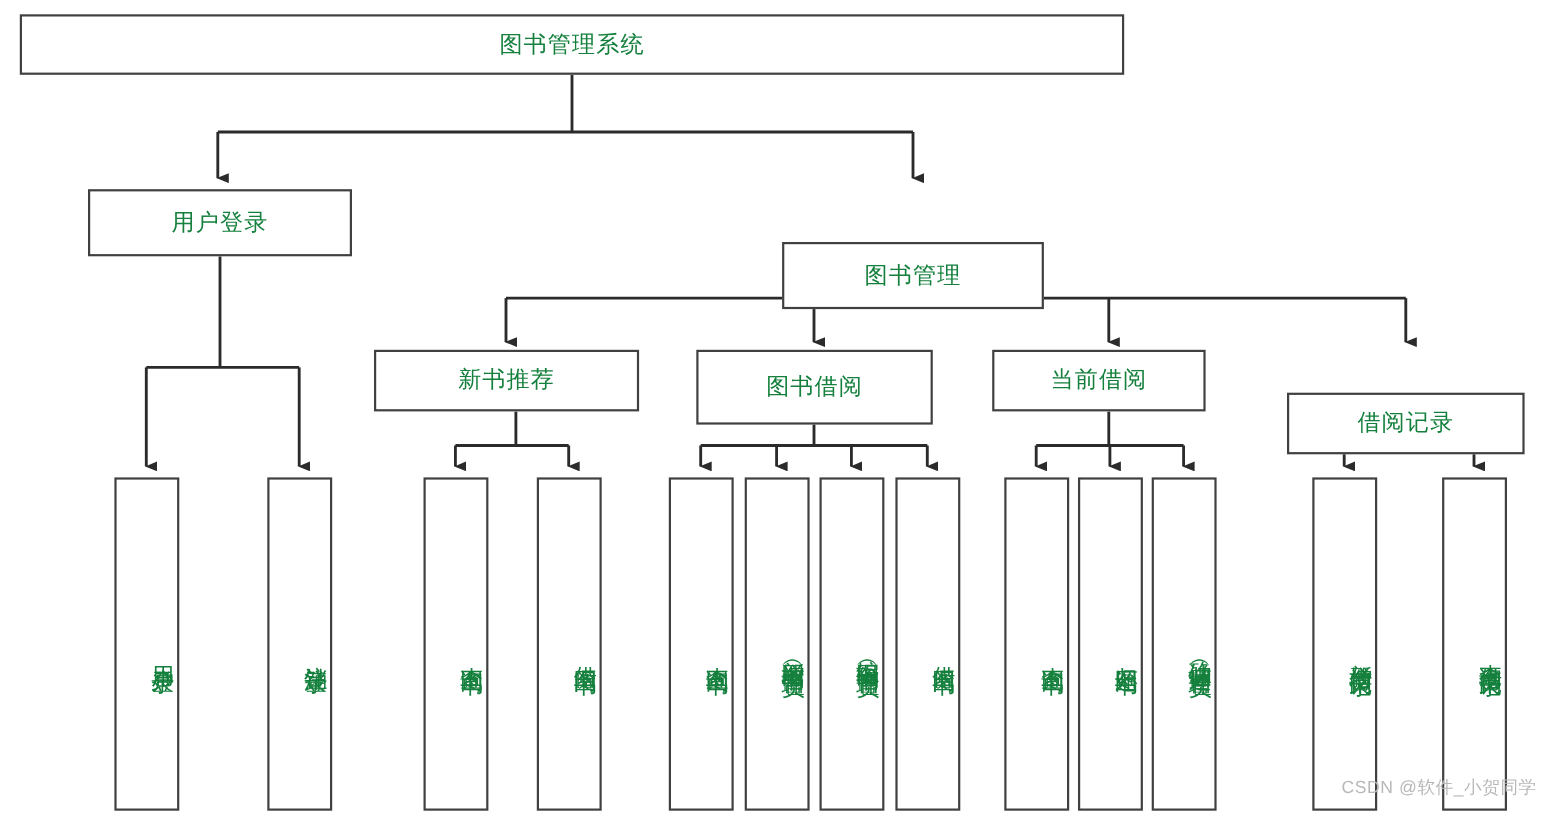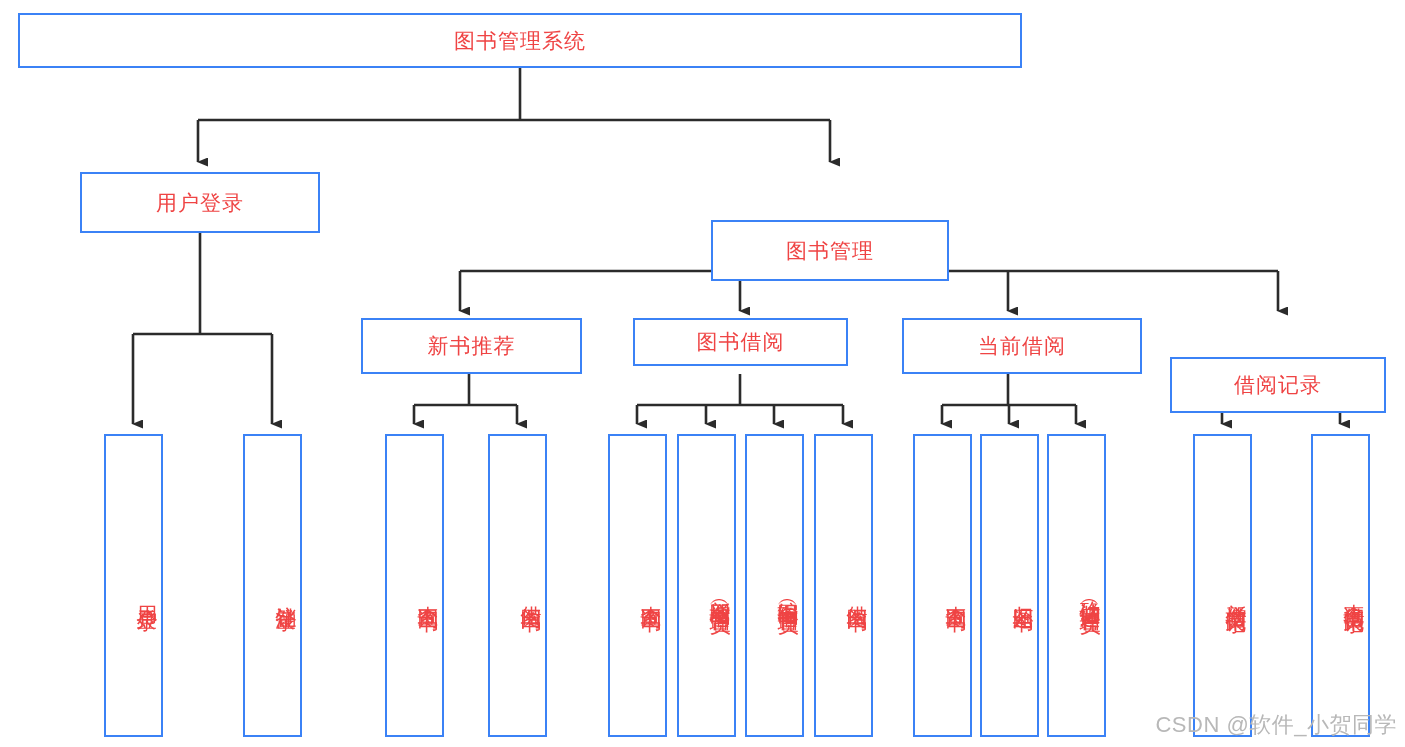--- a/index.html
+++ b/index.html
@@ -23,25 +23,25 @@
     left: 0;
     top: 0;
     width: 1405px;
     height: 747px;
     pointer-events: none;
   }
   .node {
     position: absolute;
     box-sizing: border-box;
     background: #ffffff;
-    border: 2px solid #3b82f6;
+    border: 2px solid #404040;
     display: flex;
     align-items: center;
     justify-content: center;
-    color: #ef4444;
+    color: #15803d;
     z-index: 2;
   }
   .node.horiz {
     font-size: 21px;
     letter-spacing: 1px;
     line-height: 1.2;
   }
   .node.vert {
     writing-mode: vertical-rl;
     text-orientation: upright;
@@ -52,22 +52,22 @@
     justify-content: center;
   }
   .node.vert .label {
     writing-mode: vertical-rl;
     text-orientation: upright;
     white-space: nowrap;
   }
   #watermark {
     position: absolute;
     right: 8px;
-    bottom: 7px;
-    font-size: 22px;
+    bottom: 20px;
+    font-size: 16px;
     color: #b8b8b8;
     z-index: 5;
     white-space: nowrap;
     letter-spacing: 0.5px;
   }
 </style>
 </head>
 <body>
 
 <div id="diagram-root">
@@ -129,27 +129,27 @@
     <span class="label">图书管理系统</span>
   </div>
 
   <div class="node horiz" style="left:80px; top:172px; width:240px; height:61px;">
     <span class="label">用户登录</span>
   </div>
   <div class="node horiz" style="left:711px; top:172px; width:238px; height:61px;margin-top:48px;">
     <span class="label">图书管理</span>
   </div>
 
-  <div class="node horiz" style="left:361px; top:318px; width:221px; height:56px;">
+  <div class="node horiz" style="left:340px; top:318px; width:241px; height:56px;font-family:Liberation Serif, serif;">
     <span class="label">新书推荐</span>
   </div>
-  <div class="node horiz" style="left:633px; top:318px; width:215px; height:48px;">
+  <div class="node horiz" style="left:633px; top:318px; width:215px; height:68px;">
     <span class="label">图书借阅</span>
   </div>
-  <div class="node horiz" style="left:902px; top:318px; width:240px; height:56px;">
+  <div class="node horiz" style="left:902px; top:318px; width:194px; height:56px;">
     <span class="label">当前借阅</span>
   </div>
   <div class="node horiz" style="left:1170px; top:318px; width:216px; height:56px;margin-top:39px;">
     <span class="label">借阅记录</span>
   </div>
 
   <div class="node vert" style="left:104px; top:434px; width:59px; height:303px;">
     <span class="label">用户登录</span>
   </div>
   <div class="node vert" style="left:243px; top:434px; width:59px; height:303px;">

